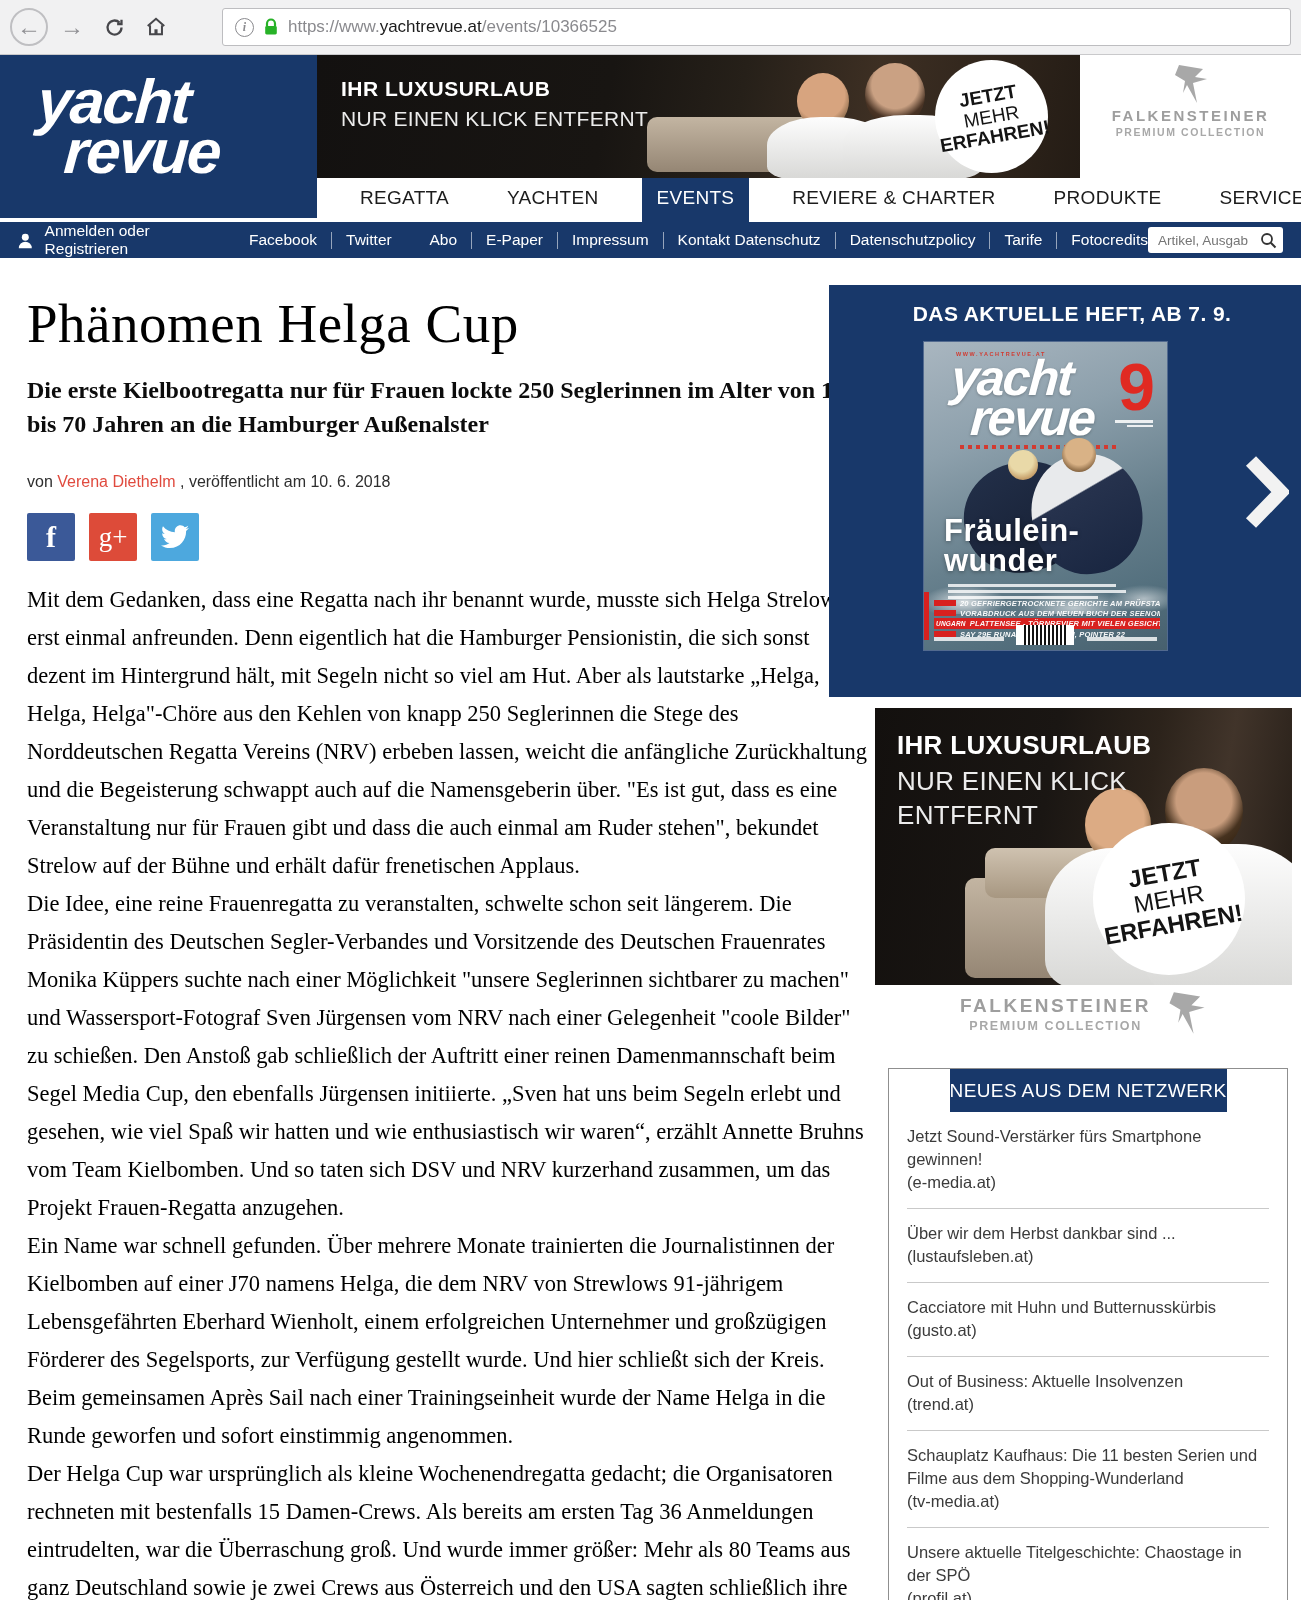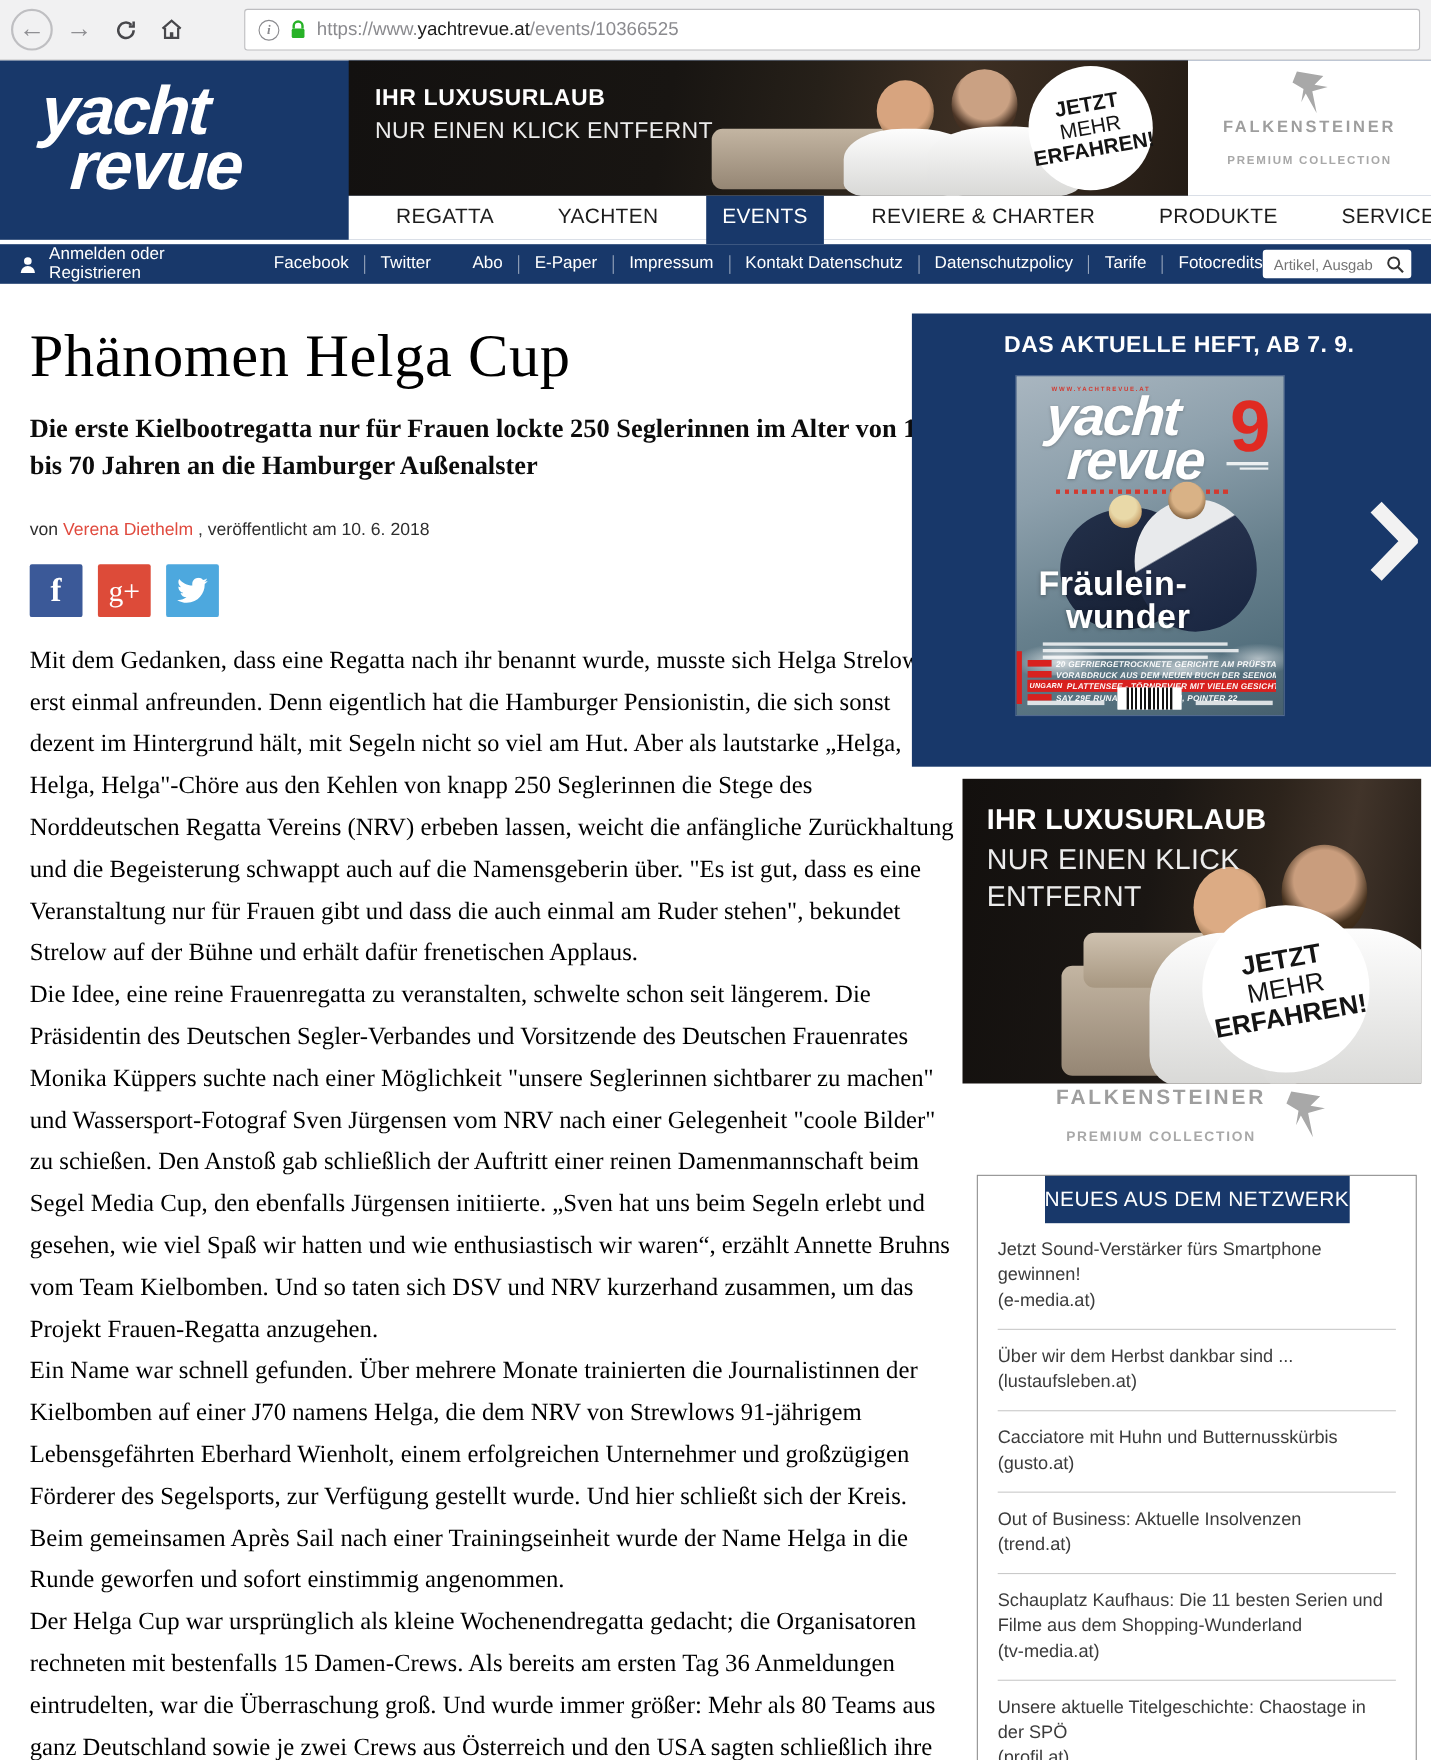--- a/index.html
+++ b/index.html
@@ -51,21 +51,21 @@
   .head{position:absolute;border-radius:50%;}
   .robe{position:absolute;background:linear-gradient(180deg,#fdfdfd,#d8d8d6);border-radius:45% 45% 20% 20%;}
   .badge{
     position:absolute;background:#fff;border-radius:50%;
     display:flex;align-items:center;justify-content:center;text-align:center;
   }
   .badge-inner{transform:rotate(-10deg);color:#141414;line-height:1.08;}
   .badge-inner .b{font-weight:bold;}
   .falcon{flex:0 0 auto;}
   .brand-name{color:#9e9e9e;font-weight:bold;letter-spacing:2.5px;font-size:15px;margin-top:2px;}
-  .brand-sub{color:#a8a8a8;font-weight:bold;letter-spacing:1.6px;font-size:10.5px;margin-top:16px;}
+  .brand-sub{color:#a8a8a8;font-weight:bold;letter-spacing:1.6px;font-size:10.5px;margin-top:2px;}
   .main-nav{position:absolute;left:317px;bottom:0;width:984px;height:40px;background:#fff;
     display:flex;align-items:stretch;}
   .nav-item{display:flex;align-items:center;padding:0 15px;font-size:19px;color:#1c1c1c;
     letter-spacing:.3px;cursor:pointer;white-space:nowrap;margin-left:28px;}
   .nav-item.active{background:var(--navy);color:#fff;margin-bottom:-4px;padding-bottom:4px;}
   
   .utility-bar{position:absolute;left:0;top:222px;width:1301px;height:36px;background:var(--navy);
     display:flex;align-items:center;color:#fff;font-size:15.5px;padding:0 18px;}
   .utility-bar .grp{display:flex;align-items:center;gap:14px;}
   .u-sep{width:1px;height:17px;background:rgba(255,255,255,.55);}
@@ -111,21 +111,21 @@
   .cv-tagline{position:absolute;left:36px;top:103px;width:160px;height:4px;
     background:repeating-linear-gradient(90deg,#d23a30 0 4px,transparent 4px 8px);}
   .sailor{position:absolute;border-radius:48%;}
   .cv-head{position:absolute;border-radius:50%;}
   .cv-spray{position:absolute;left:0;bottom:36px;width:243px;height:70px;
     background:radial-gradient(60px 24px at 40px 58px,rgba(255,255,255,.75),transparent 70%),
                radial-gradient(80px 26px at 150px 64px,rgba(255,255,255,.6),transparent 70%),
                radial-gradient(50px 20px at 220px 55px,rgba(255,255,255,.55),transparent 70%);}
   .cv-headline{position:absolute;left:20px;top:174px;color:#fff;font-weight:bold;font-size:31px;line-height:.98;
     letter-spacing:.5px;text-shadow:0 1px 4px rgba(0,0,0,.35);}
-  .cv-headline .l2{display:block;margin-left:25px;}
+  .cv-headline .l2{display:block;margin-left:0;}
   .cv-sublines{position:absolute;left:24px;top:242px;}
   .cv-sublines i{display:block;height:3px;background:rgba(255,255,255,.8);margin-bottom:3px;}
   .cv-rows{position:absolute;left:10px;top:256px;width:226px;}
   .cv-row{display:flex;align-items:center;height:10px;font-size:7.5px;font-style:italic;font-weight:bold;
     color:rgba(255,255,255,.95);letter-spacing:.2px;white-space:nowrap;overflow:hidden;}
   .cv-row .lbl{display:inline-block;width:22px;height:6px;background:var(--coverred);margin-right:4px;flex:0 0 auto;}
   .cv-row.bar{background:var(--coverred);height:11px;}
   .cv-row.bar .lbl-txt{font-size:6.5px;margin:0 4px 0 2px;color:#fff;}
   .cv-strip{position:absolute;left:0;top:250px;width:5px;height:48px;background:var(--coverred);}
   .cv-barcode{position:absolute;left:92px;bottom:5px;width:58px;height:20px;background:#fff;

